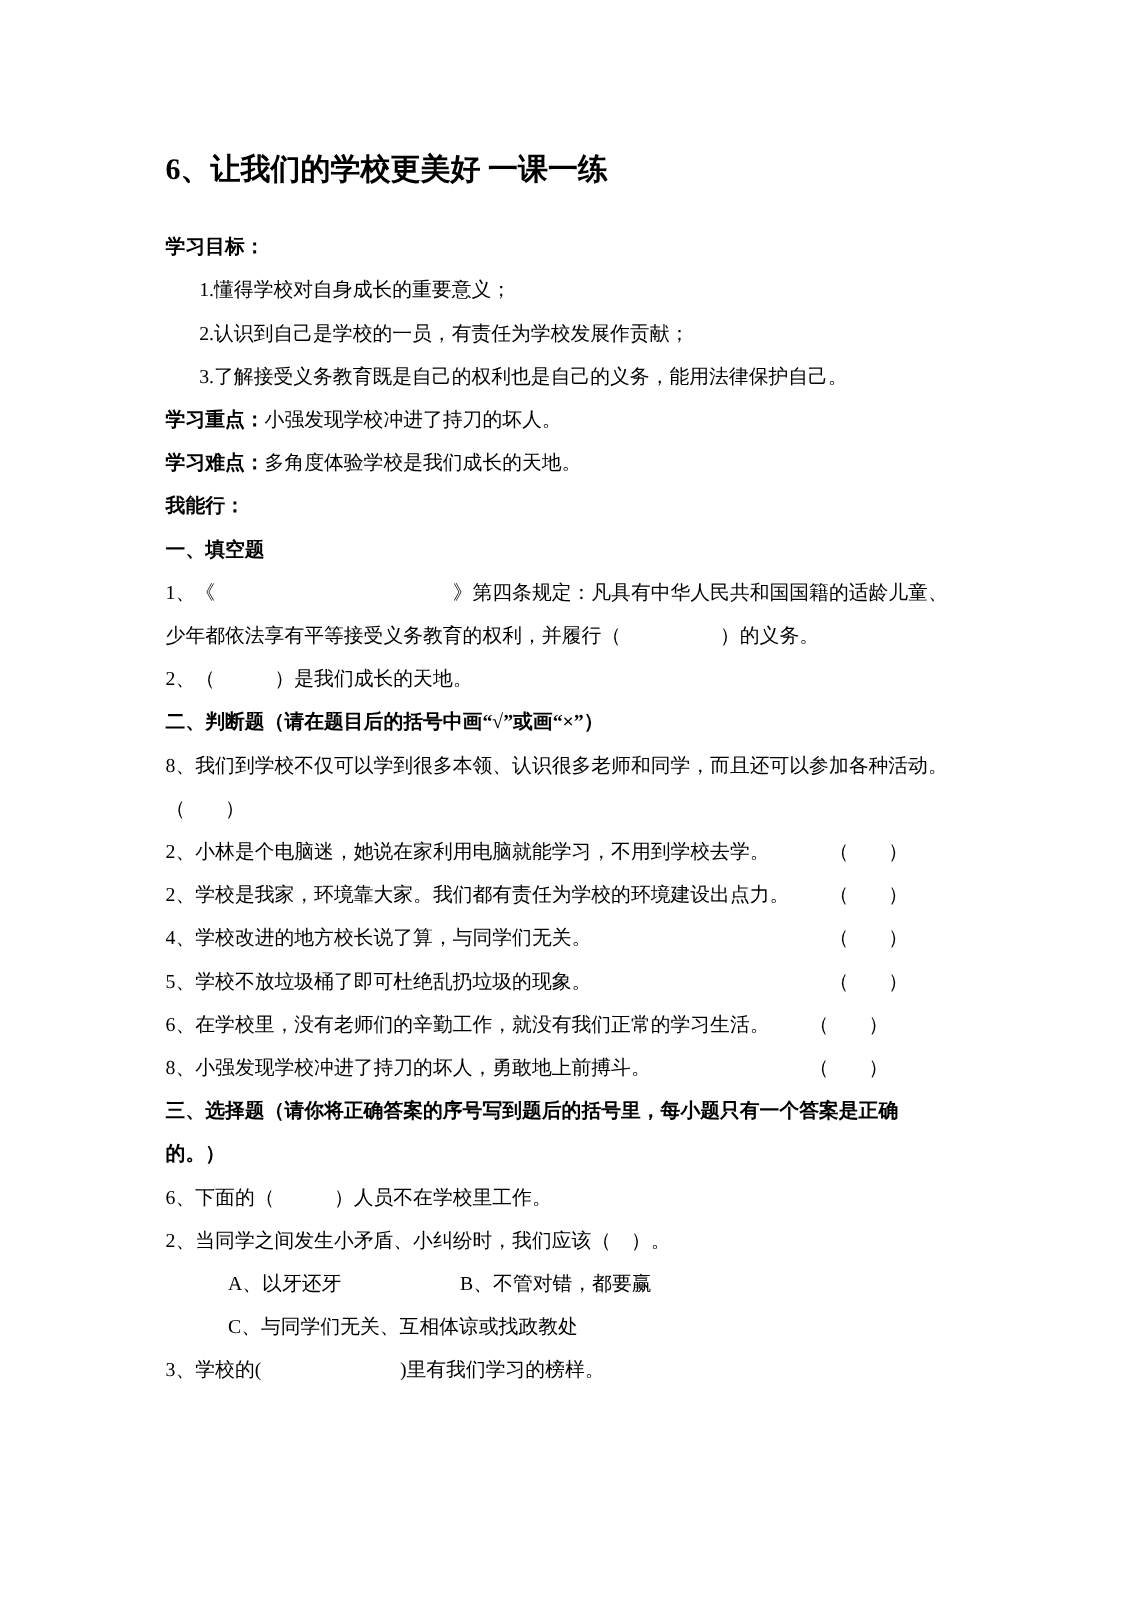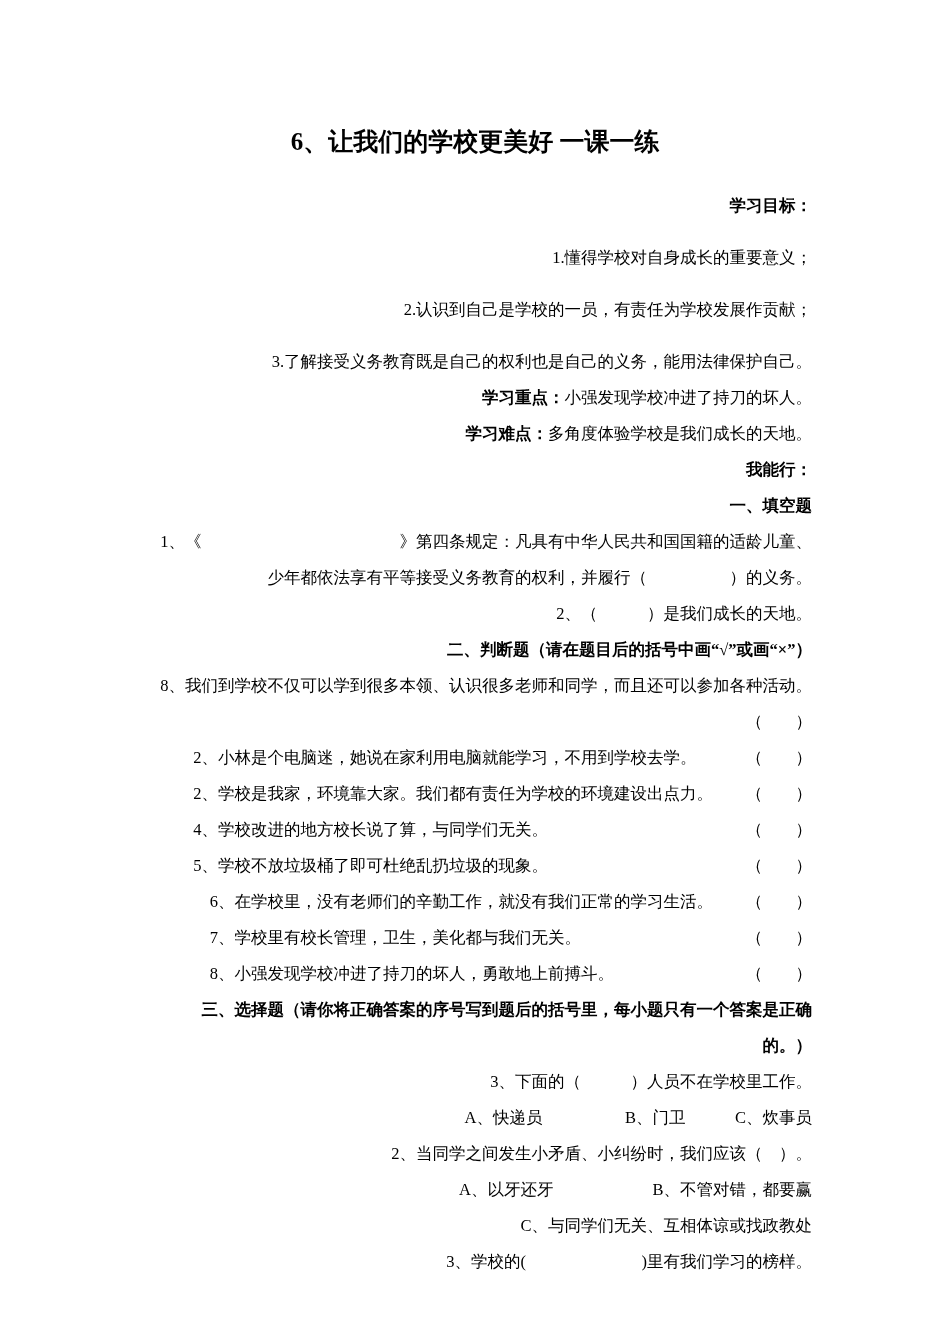--- a/index.html
+++ b/index.html
@@ -5,26 +5,26 @@
   html,body{margin:0;padding:0;background:#ffffff;}
   .page{
     width:950px;height:1344px;box-sizing:border-box;
     padding:122px 138px 0 138px;
     background:#ffffff;color:#000000;
     font-family:"Liberation Serif","DejaVu Serif",serif;
     font-size:16.5px;line-height:36px;
     overflow:hidden;
   }
   .title{
-    font-size:25px;font-weight:bold;text-align:center;
+    font-size:25px;font-weight:bold;
     line-height:40px;margin:0 0 26px 0;
   }
-  p{margin:0;text-align:right;}
+  p{margin:0;}
   .b{font-weight:bold;}
-  .indent{padding-left:28px;margin-top:16px;}
+  .indent{padding-left:28px;}
   .opt{padding-left:52px;}
   .nowrap{white-space:nowrap;font-family:Liberation Serif, serif;}
 </style>
 </head>
 <body>
 
 <div class="page">
 
   <h1 class="title">6、让我们的学校更美好 一课一练</h1>
 
@@ -45,25 +45,23 @@
   <p>2、（　　　）是我们成长的天地。</p>
 
   <p class="b">二、判断题（请在题目后的括号中画“√”或画“×”）</p>
   <p class="nowrap">8、我们到学校不仅可以学到很多本领、认识很多老师和同学，而且还可以参加各种活动。</p>
   <p class="nowrap">（　　）</p>
   <p class="nowrap">2、小林是个电脑迷，她说在家利用电脑就能学习，不用到学校去学。　　　（　　）</p>
   <p class="nowrap">2、学校是我家，环境靠大家。我们都有责任为学校的环境建设出点力。　　（　　）</p>
   <p class="nowrap">4、学校改进的地方校长说了算，与同学们无关。　　　　　　　　　　　　（　　）</p>
   <p class="nowrap">5、学校不放垃圾桶了即可杜绝乱扔垃圾的现象。　　　　　　　　　　　　（　　）</p>
   <p class="nowrap">6、在学校里，没有老师们的辛勤工作，就没有我们正常的学习生活。　　（　　）</p>
-  <p class="nowrap">7、学校里有校长管理，卫生，美化都与我们无关。　　　　　　　　　　（　　）</p>
   <p class="nowrap">8、小强发现学校冲进了持刀的坏人，勇敢地上前搏斗。　　　　　　　　（　　）</p>
 
   <p class="b nowrap">三、选择题（请你将正确答案的序号写到题后的括号里，每小题只有一个答案是正确</p>
   <p class="b nowrap">的。）</p>
-  <p>3、下面的（　　　）人员不在学校里工作。</p>
-  <p class="opt nowrap">A、快递员　　　　　B、门卫　　　C、炊事员</p>
+  <p>6、下面的（　　　）人员不在学校里工作。</p>
   <p>2、当同学之间发生小矛盾、小纠纷时，我们应该（　）。</p>
   <p class="opt nowrap">A、以牙还牙　　　　　　B、不管对错，都要赢</p>
   <p class="opt nowrap">C、与同学们无关、互相体谅或找政教处</p>
   <p>3、学校的(　　　　　　　)里有我们学习的榜样。</p>
 
 </div>
 
 </body></html>

